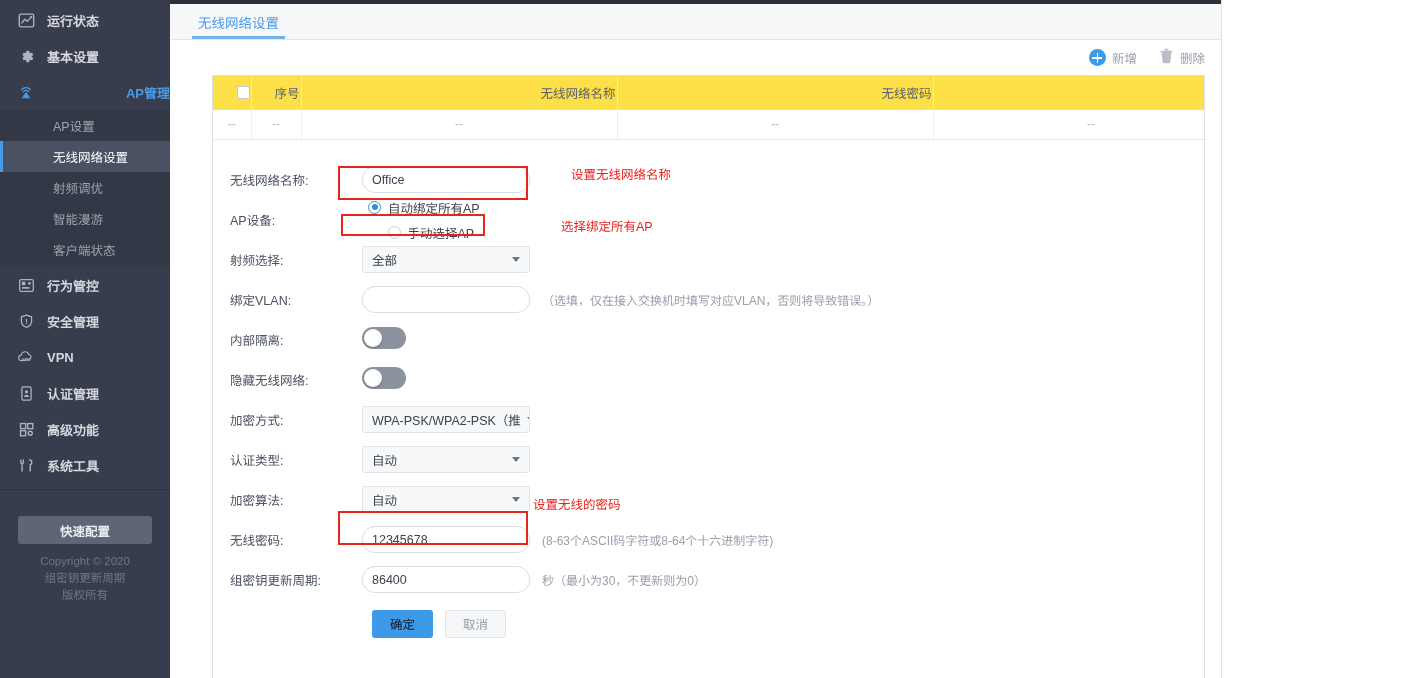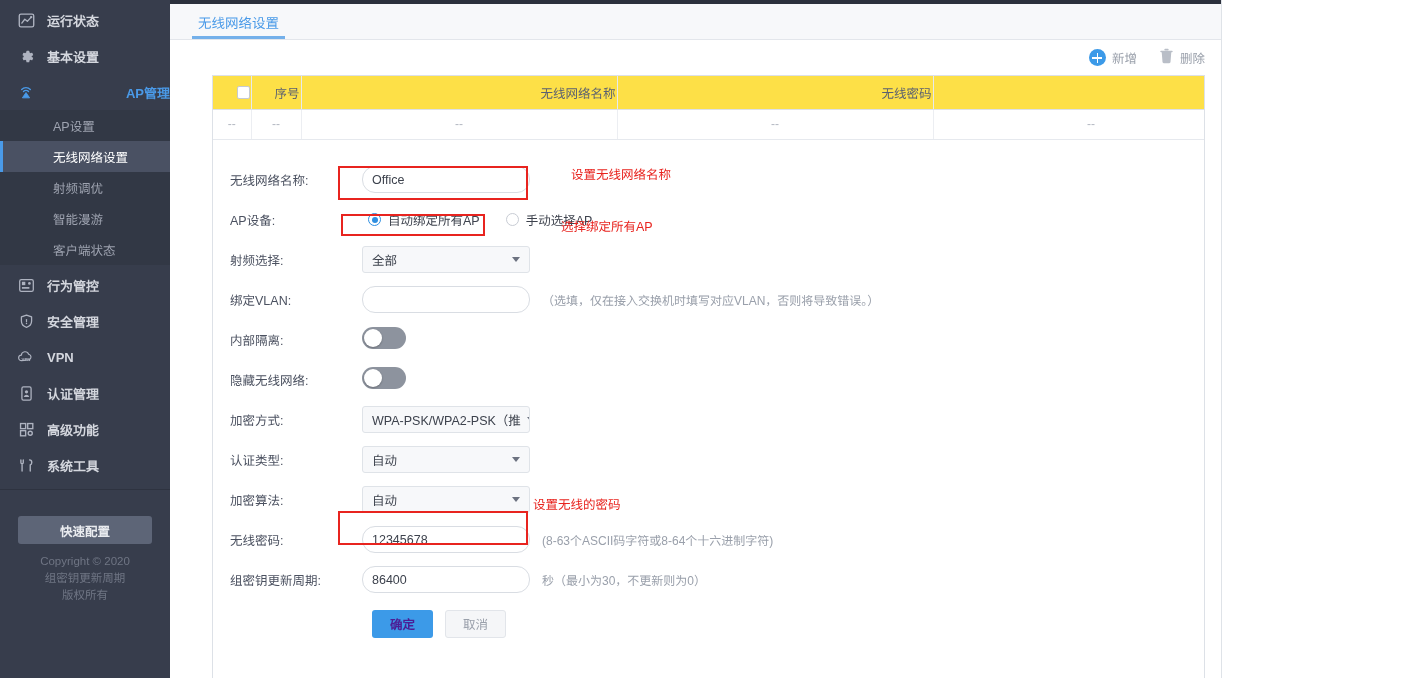--- a/index.html
+++ b/index.html
@@ -289,20 +289,21 @@
   .hint {
     font-size: 12px;
     color: #9aa0ab;
     margin-left: 12px;
     white-space: nowrap;
   }
   .radio-group {
     display: flex;
     align-items: center;
     gap: 0;
+    flex-direction: column;
   }
   .radio-opt {
     display: flex;
     align-items: center;
     font-size: 12.5px;
     color: #3d424d;
     cursor: pointer;
     gap: 7px;
     padding: 3px 6px;
   }
@@ -359,21 +360,21 @@
     border-radius: 3px;
     font-size: 12.5px;
     display: flex;
     align-items: center;
     justify-content: center;
     cursor: pointer;
     border: 1px solid transparent;
     font-family: inherit;
     padding: 0 16px;
   }
-  .btn.primary { background: #3c9ae8; color: #4c1d95; font-weight: bold; }
+  .btn.primary { background: #3c9ae8; color: #0f172a; }
   .btn.ghost { background: #f5f6f8; color: #9aa0ab; border-color: #e2e5ea; }
 
   
   .redbox {
     position: absolute;
     border: 2px solid #e8241f;
     pointer-events: none;
     z-index: 5;
   }
   .redtext {

